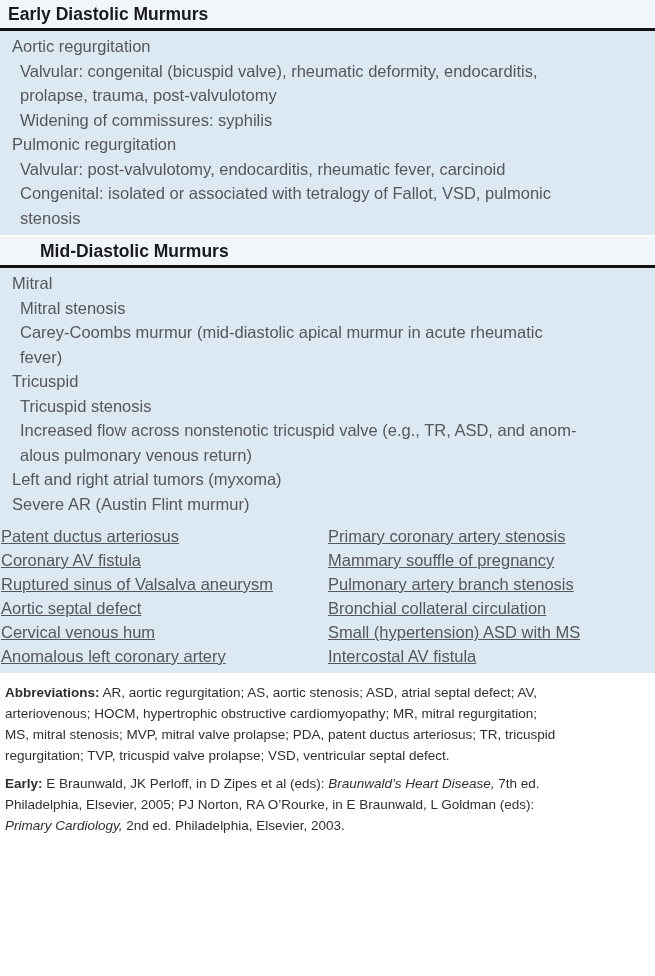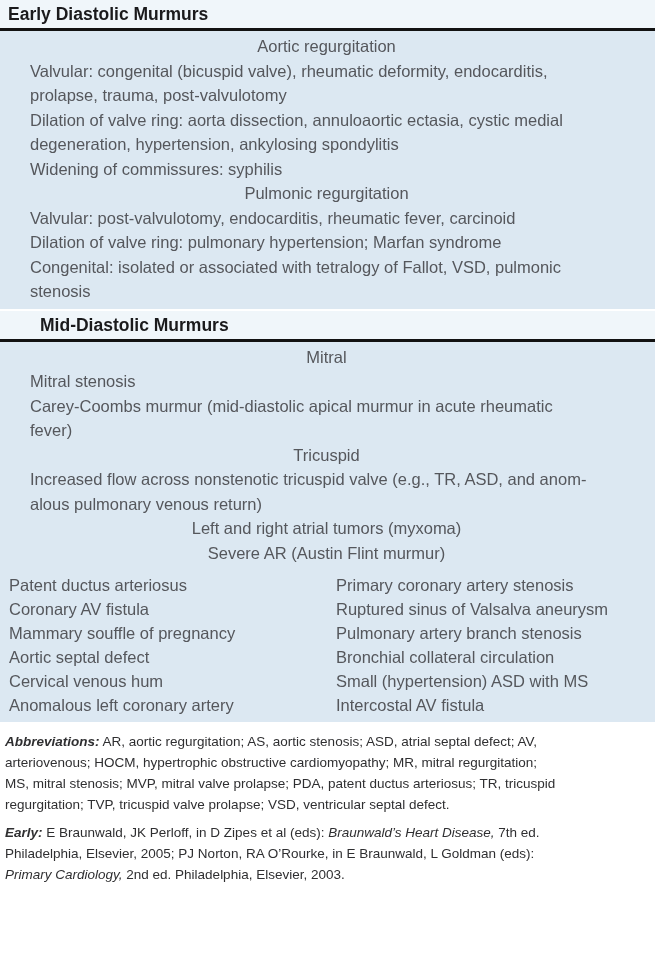--- a/index.html
+++ b/index.html
@@ -19,80 +19,78 @@
   }
   section + section .sec-header { border-top:2px solid #ffffff;padding-left:40px; }
   .sec-body {
     background:#dce8f2;
     color:#55575c;
     font-size:16.5px;
     line-height:24.5px;
     padding:3px 6px 5px 0;
   }
   .entry { white-space:pre-line; }
-  .entry.indent-0 { padding-left:4px;text-align:center; }
-  .entry.indent-1 { padding-left:30px; }
+  .entry.indent-0 { padding-left:12px; }
+  .entry.indent-1 { padding-left:20px; }
   .twocol { display:grid; grid-template-columns:327px 1fr; }
-  .twocol .cell { padding-left:9px; line-height:24px; white-space:nowrap; overflow:hidden; }
+  .twocol .cell { padding-left:1px; line-height:24px; white-space:nowrap; overflow:hidden;text-decoration:underline; }
   .footnotes {
     background:#ffffff;
     color:#2f2f31;
     font-size:13.5px;
     line-height:21px;
     padding:9px 8px 0 5px;
   }
   .footnote { white-space:pre-line; margin:0 0 7px 0; }
-  .fn-bi { font-weight:bold; font-style:italic; }
+  .fn-bi { font-weight:bold; }
   .fn-i  { font-style:italic; }
 </style>
 </head>
 <body>
 
 <div class="page">
 
   <section>
     <div class="sec-header">Early Diastolic Murmurs</div>
     <div class="sec-body">
         <div class="entry indent-0">Aortic regurgitation</div>
         <div class="entry indent-1">Valvular: congenital (bicuspid valve), rheumatic deformity, endocarditis,
 prolapse, trauma, post-valvulotomy</div>
-        <div class="entry indent-1">Dilation of valve ring: aorta dissection, annuloaortic ectasia, cystic medial
-degeneration, hypertension, ankylosing spondylitis</div>
         <div class="entry indent-1">Widening of commissures: syphilis</div>
         <div class="entry indent-0">Pulmonic regurgitation</div>
         <div class="entry indent-1">Valvular: post-valvulotomy, endocarditis, rheumatic fever, carcinoid</div>
-        <div class="entry indent-1">Dilation of valve ring: pulmonary hypertension; Marfan syndrome</div>
         <div class="entry indent-1">Congenital: isolated or associated with tetralogy of Fallot, VSD, pulmonic
 stenosis</div>
       </div>
   </section>
 
   <section>
     <div class="sec-header">Mid-Diastolic Murmurs</div>
     <div class="sec-body">
         <div class="entry indent-0">Mitral</div>
         <div class="entry indent-1">Mitral stenosis</div>
         <div class="entry indent-1">Carey-Coombs murmur (mid-diastolic apical murmur in acute rheumatic
 fever)</div>
         <div class="entry indent-0">Tricuspid</div>
+        <div class="entry indent-1">Tricuspid stenosis</div>
         <div class="entry indent-1">Increased flow across nonstenotic tricuspid valve (e.g., TR, ASD, and anom-
 alous pulmonary venous return)</div>
         <div class="entry indent-0">Left and right atrial tumors (myxoma)</div>
         <div class="entry indent-0">Severe AR (Austin Flint murmur)</div>
       </div>
   </section>
 
   <section>
     <div class="sec-body">
         <div class="twocol">
           <div class="cell">Patent ductus arteriosus</div>
           <div class="cell">Primary coronary artery stenosis</div>
           <div class="cell">Coronary AV fistula</div>
+          <div class="cell">Mammary souffle of pregnancy</div>
           <div class="cell">Ruptured sinus of Valsalva aneurysm</div>
-          <div class="cell">Mammary souffle of pregnancy</div>
           <div class="cell">Pulmonary artery branch stenosis</div>
           <div class="cell">Aortic septal defect</div>
           <div class="cell">Bronchial collateral circulation</div>
           <div class="cell">Cervical venous hum</div>
           <div class="cell">Small (hypertension) ASD with MS</div>
           <div class="cell">Anomalous left coronary artery</div>
           <div class="cell">Intercostal AV fistula</div>
         </div>
       </div>
   </section>

